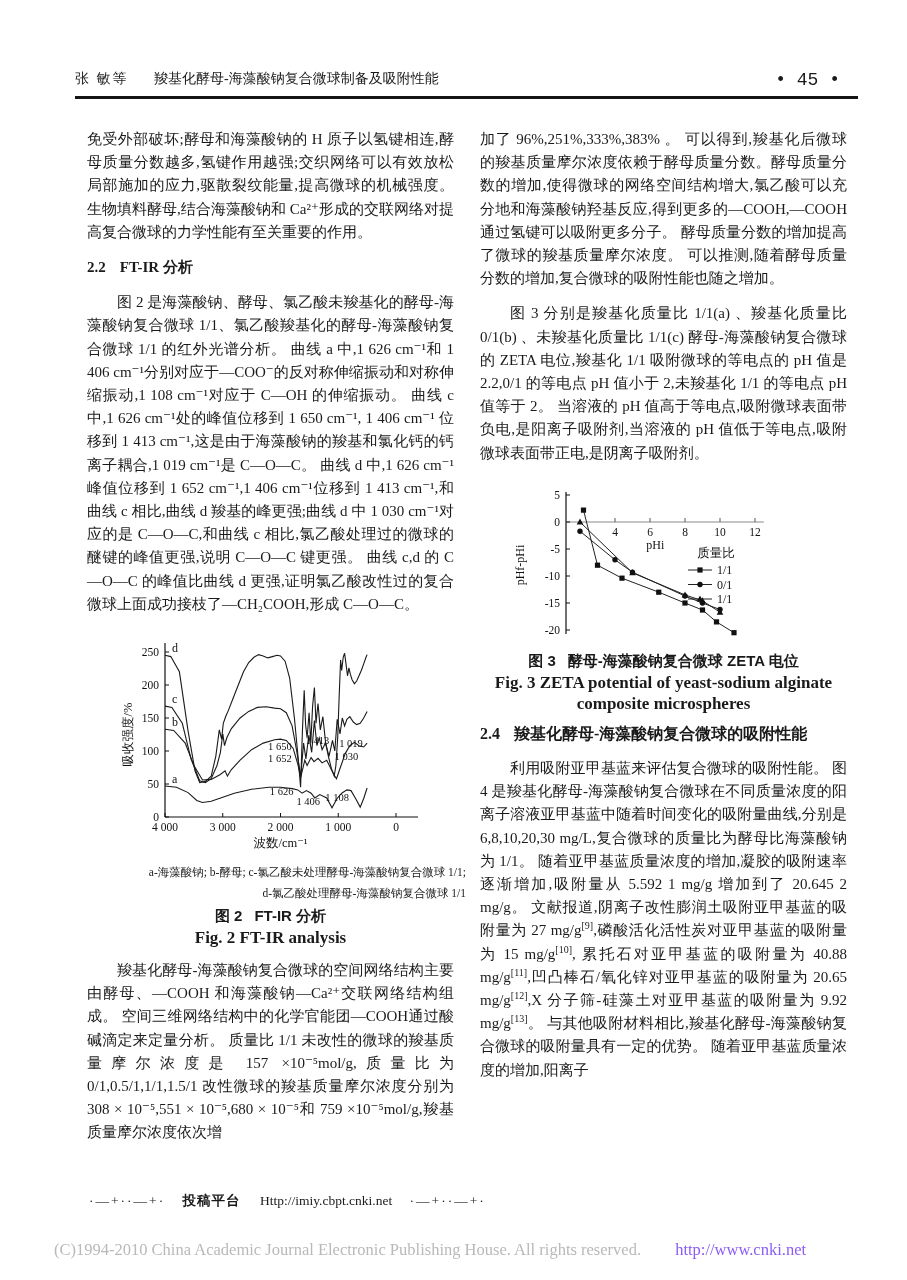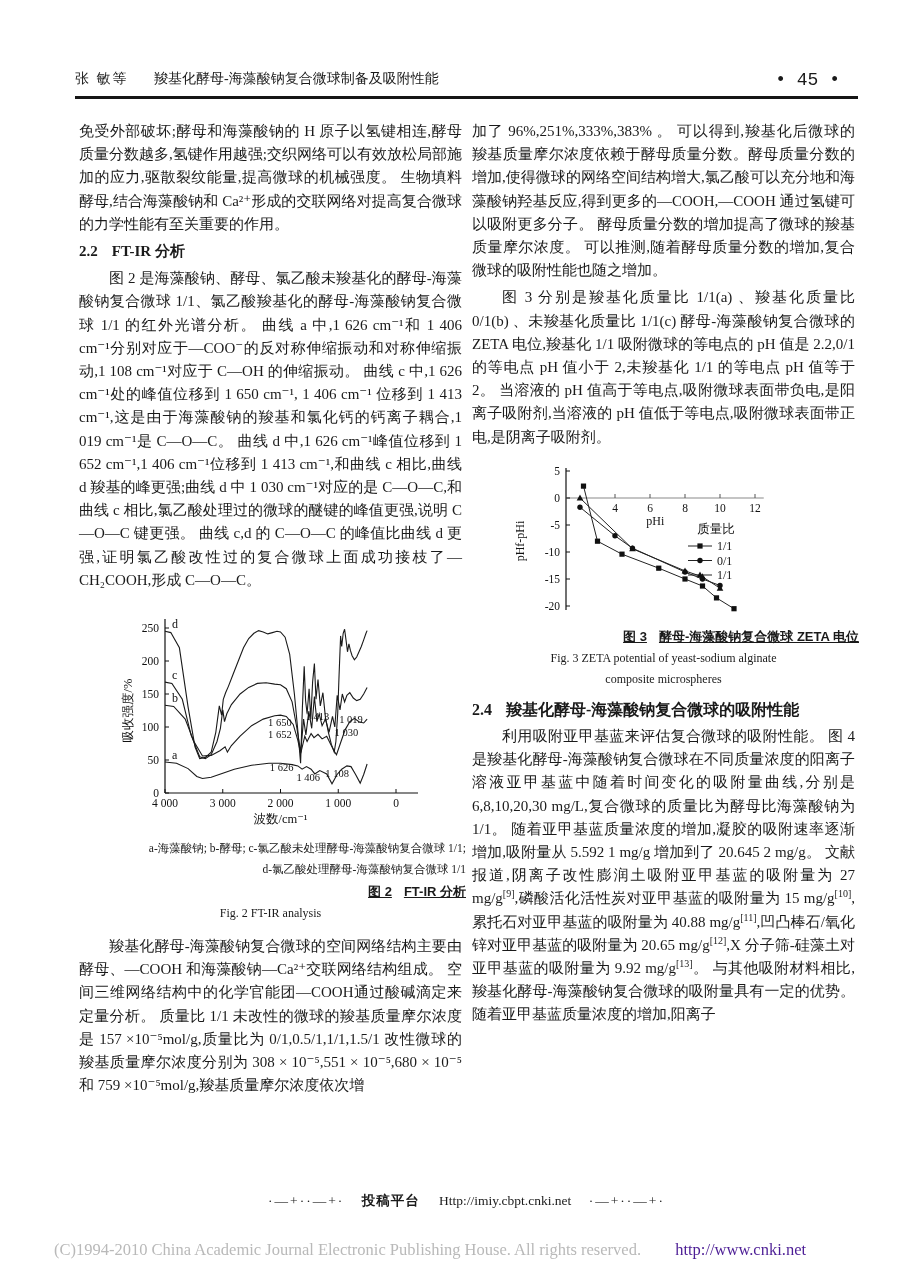--- a/index.html
+++ b/index.html
@@ -1,39 +1,39 @@
 <!DOCTYPE html>
 <html><head>
 <meta charset="utf-8">
 <style>
   html,body{margin:0;padding:0;}
   body{width:907px;height:1280px;position:relative;background:#ffffff;
        font-family:"Liberation Serif","DejaVu Serif",serif;color:#1a1a1a;}
   .col{position:absolute;width:391px;font-size:15px;line-height:23.2px;text-align:justify;}
-  .col p{margin:4px;}
+  .col p{margin:12px;}
   p.indent{text-indent:2em;}
   .sec-head{font-weight:bold;margin:0;font-size:15px;line-height:23.2px;}
   .sec-head .num{margin-right:14px;}
   .header-row{position:absolute;top:70px;left:75px;width:783px;height:22px;font-size:14px;}
   .header-center{position:absolute;left:0;right:0;text-align:left;}
   .header-center .authors{margin-right:22px;letter-spacing:2px;}
   .pageno{position:absolute;right:18px;top:0;font-size:18px;font-family:Liberation Mono, monospace;}
   .rule{position:absolute;left:75px;top:96px;width:783px;height:3px;background:#151515;}
   figure{margin:0;}
   .fig-note{font-size:11.5px;line-height:21px;text-align:right;}
-  .cap-zh{font-weight:bold;font-size:13px;line-height:23px;text-align:right;
-          font-family:"Liberation Sans","DejaVu Sans",sans-serif;text-decoration:underline;}
+  .cap-zh{font-weight:bold;font-size:15px;line-height:23px;text-align:center;
+          font-family:"Liberation Sans","DejaVu Sans",sans-serif;}
   .cap-zh .lbl{margin-right:12px;}
-  .cap-en{font-size:12px;line-height:21px;text-align:center;}
+  .cap-en{font-size:17px;line-height:21px;text-align:center;font-weight:bold;}
   svg text{font-family:"Liberation Serif","DejaVu Serif",serif;fill:#111;}
-  .footer{position:absolute;top:1192px;left:75px;width:783px;text-align:center;font-size:13.5px;}
+  .footer{position:absolute;top:1192px;left:75px;width:783px;font-size:13.5px;}
   .footer .orn{letter-spacing:2px;margin:0 14px;}
   .footer .plat{font-weight:bold;margin-right:16px;letter-spacing:1px;}
   .copyright{position:absolute;top:1240px;left:54px;font-size:16.5px;color:#b9b9b9;}
-  .copyright .url{margin-left:30px;color:#4c1d95;}
+  .copyright .url{margin-left:30px;color:#8b5cf6;}
   sup{font-size:10px;line-height:0;}
 </style>
 </head>
 <body>
 
 <div class="header-row">
   <div class="header-center">
     <span class="authors">张 敏等</span>
     <span>羧基化酵母-海藻酸钠复合微球制备及吸附性能</span>
   </div>

